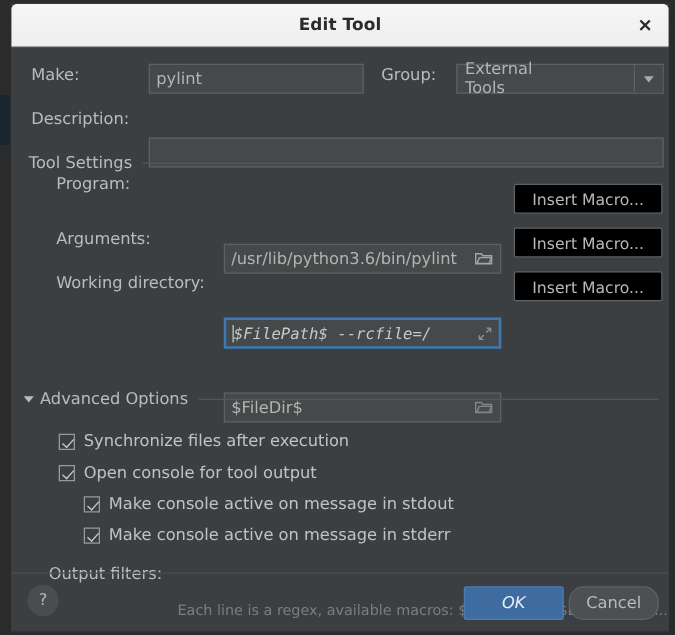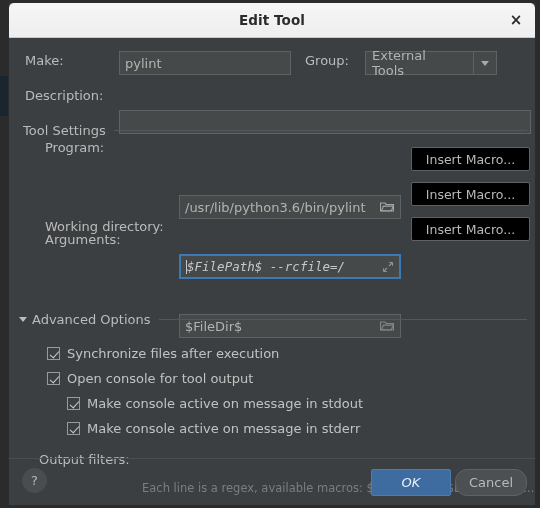--- a/index.html
+++ b/index.html
@@ -336,21 +336,21 @@
     <div class="row" style="left:16px; top:15px;">
       <div class="lbl" style="width:92px;">Make:</div>
     </div>
     <div class="field" style="left:110px; top:13px; width:172px;">
       <span class="field-text">pylint</span>
     </div>
 
     <div class="row" style="left:296px; top:15px;">
       <div class="lbl">Group:</div>
     </div>
-    <div class="combo" style="position:absolute; left:356px; top:13px; width:132px;gap:46px;">
+    <div class="combo" style="position:absolute; left:356px; top:13px; width:166px;gap:46px;">
       <div class="combo-val">External Tools</div>
       <div class="combo-arrow">
           <div class="tri-down"></div>
         </div>
     </div>
 
     <div class="row" style="left:16px; top:50px;">
       <div class="lbl">Description:</div>
     </div>
     <div class="field empty" style="left:110px; top:48px; width:412px;">
@@ -369,21 +369,21 @@
       <span class="field-text">/usr/lib/python3.6/bin/pylint</span>
       <span class="folder-ico">
         <svg width="14" height="11" viewBox="0 0 14 11">
           <path d="M0.5 1.5 L5 1.5 L6.3 3 L13.5 3 L13.5 9.5 L0.5 9.5 Z" fill="none" stroke="#a6a6a6" stroke-width="1.2"></path>
           <path d="M1.6 9.2 L3.4 4.6 L13.2 4.6 L11.4 9.2 Z" fill="#474b4d" stroke="#a6a6a6" stroke-width="1.1"></path>
         </svg>
       </span>
     </div>
     <div class="btn" style="position:absolute; left:402px; top:109px; width:119px;">Insert Macro...</div>
 
-    <div class="row" style="left:36px; top:146px;margin-top:48px;">
+    <div class="row" style="left:36px; top:146px;">
       <div class="lbl">Arguments:</div>
     </div>
     <div class="field mono focused" style="left:170px; top:144px; width:222px; height:25px;font-style:italic;">
       <span class="caret"></span>
         <span class="field-text">$FilePath$ --rcfile=/</span>
       <span class="expand-ico">
         <svg width="12" height="12" viewBox="0 0 12 12">
           <path d="M10.5 1.5 L7.2 1.5 M10.5 1.5 L10.5 4.8 M10.5 1.5 L7.0 5.0" stroke="#8f9397" stroke-width="1.1" fill="none"></path>
           <path d="M1.5 10.5 L4.8 10.5 M1.5 10.5 L1.5 7.2 M1.5 10.5 L5.0 7.0" stroke="#8f9397" stroke-width="1.1" fill="none"></path>
         </svg>

